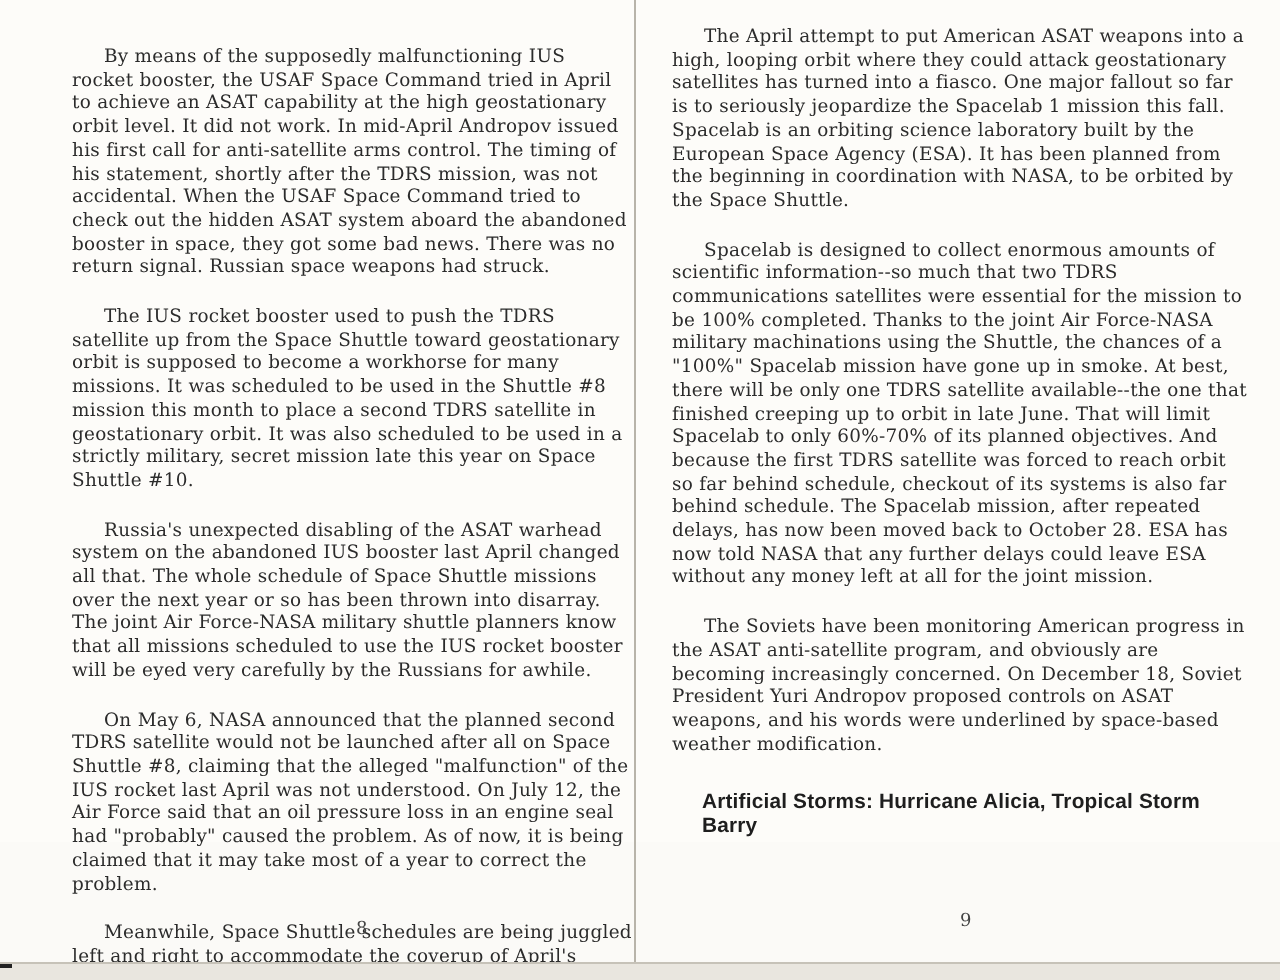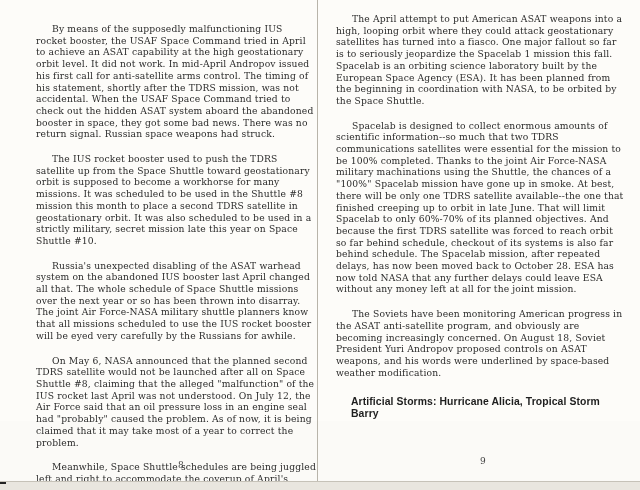--- a/index.html
+++ b/index.html
@@ -31,21 +31,21 @@
     <p class="para">Meanwhile, Space Shuttle schedules are being juggled left and right to accommodate the coverup of April's unsuccessful military ploy in space.   The second TDRS satellite launching, originally planned for this month's Space Shuttle #8, has been moved back to Space Shuttle #12 next year.   The secret military mission intended for Space Shuttle #10 late this year has been moved back a full year to Space Shuttle #15.   Now there is talk of reversing the order of Shuttles #12 and #13--flying #13 first.   And so on.</p>
   </div>
   <div class="pagenum" id="pn-left">8</div>
 </div>
 
 <div class="page" id="right-page">
 </div>
 <div class="text" id="right-text">
   <p class="para">The April attempt to put American ASAT weapons into a high, looping orbit where they could attack geostationary satellites has turned into a fiasco.   One major fallout so far is to seriously jeopardize the Spacelab 1 mission this fall.   Spacelab is an orbiting science laboratory built by the European Space Agency (ESA).   It has been planned from the beginning in coordination with NASA, to be orbited by the Space Shuttle.</p>
   <p class="para">Spacelab is designed to collect enormous amounts of scientific information--so much that two TDRS communications satellites were essential for the mission to be 100% completed. Thanks to the joint Air Force-NASA military machinations using the Shuttle, the chances of a "100%" Spacelab mission have gone up in smoke.   At best, there will be only one TDRS satellite available--the one that finished creeping up to orbit in late June.   That will limit Spacelab to only 60%-70% of its planned objectives.   And because the first TDRS satellite was forced to reach orbit so far behind schedule, checkout of its systems is also far behind schedule.   The Spacelab mission, after repeated delays, has now been moved back to October 28. ESA has now told NASA that any further delays could leave ESA without any money left at all for the joint mission.</p>
-  <p class="para">The Soviets have been monitoring American progress in the ASAT anti-satellite program, and obviously are becoming increasingly concerned.   On August 18, Soviet President Yuri Andropov proposed controls on ASAT weapons, and his words were underlined by space-based weather modification.</p>
+  <p class="para">The Soviets have been monitoring American progress in the ASAT anti-satellite program, and obviously are becoming increasingly concerned.   On December 18, Soviet President Yuri Andropov proposed controls on ASAT weapons, and his words were underlined by space-based weather modification.</p>
   <div class="heading">Artificial Storms:  Hurricane Alicia, Tropical Storm Barry</div>
 
 </div>
 <div class="pagenum" id="pn-right">9</div>
 
 <div class="spine"></div>
 <div class="bottom-edge">
     <div class="dark"></div>
   </div>
 

